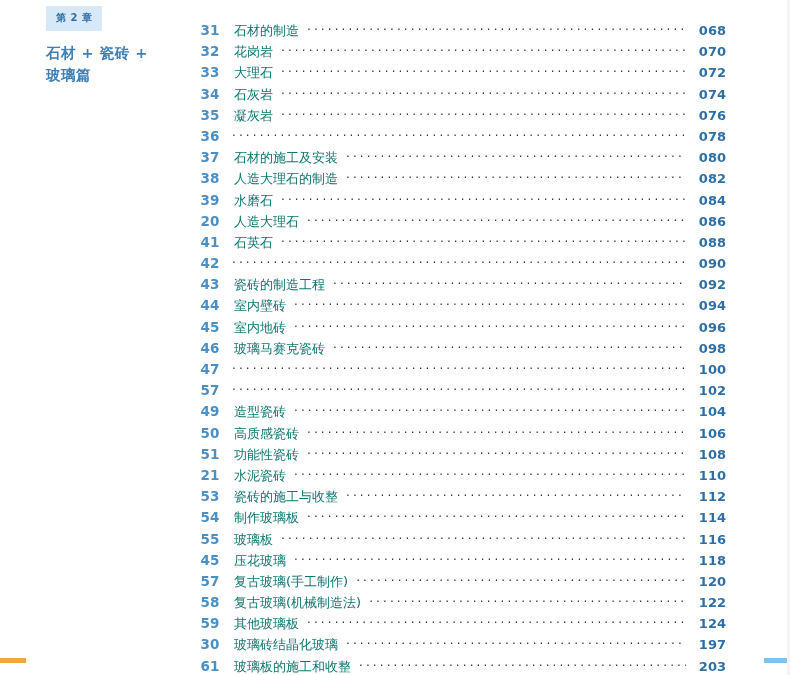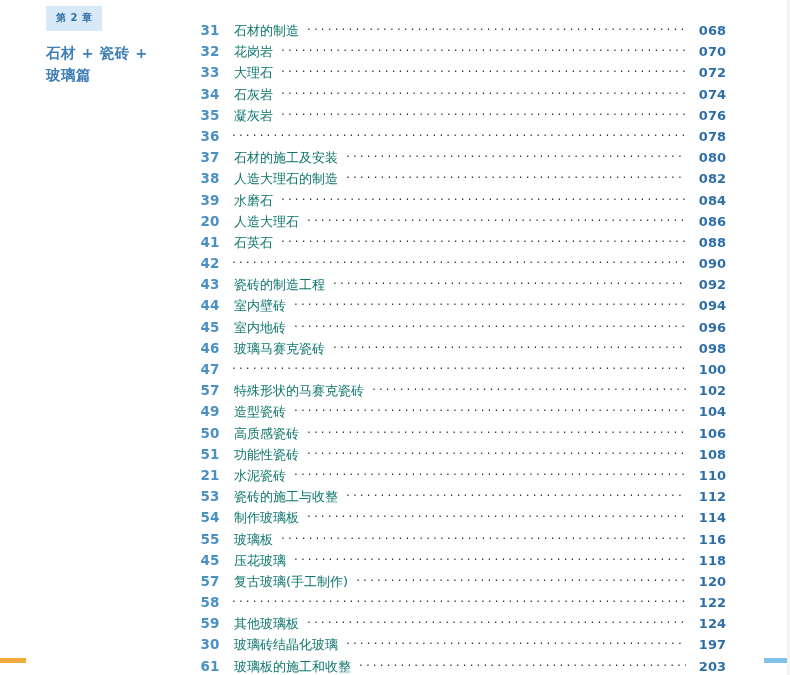--- a/index.html
+++ b/index.html
@@ -222,21 +222,20 @@
         <span class="leader">················································································</span>
         <span class="pagenum">098</span>
       </div>
       <div class="toc-row">
         <span class="num">47</span>
         <span class="leader">················································································</span>
         <span class="pagenum">100</span>
       </div>
       <div class="toc-row">
         <span class="num">57</span>
-        <span class="label">特殊形状的马赛克瓷砖</span>
         <span class="leader">················································································</span>
         <span class="pagenum">102</span>
       </div>
       <div class="toc-row">
         <span class="num">49</span>
         <span class="label">造型瓷砖</span>
         <span class="leader">················································································</span>
         <span class="pagenum">104</span>
       </div>
       <div class="toc-row">
@@ -282,20 +281,21 @@
         <span class="pagenum">118</span>
       </div>
       <div class="toc-row">
         <span class="num">57</span>
         <span class="label">复古玻璃(手工制作)</span>
         <span class="leader">················································································</span>
         <span class="pagenum">120</span>
       </div>
       <div class="toc-row">
         <span class="num">58</span>
+        <span class="label">复古玻璃(机械制造法)</span>
         <span class="leader">················································································</span>
         <span class="pagenum">122</span>
       </div>
       <div class="toc-row">
         <span class="num">59</span>
         <span class="label">其他玻璃板</span>
         <span class="leader">················································································</span>
         <span class="pagenum">124</span>
       </div>
       <div class="toc-row">

